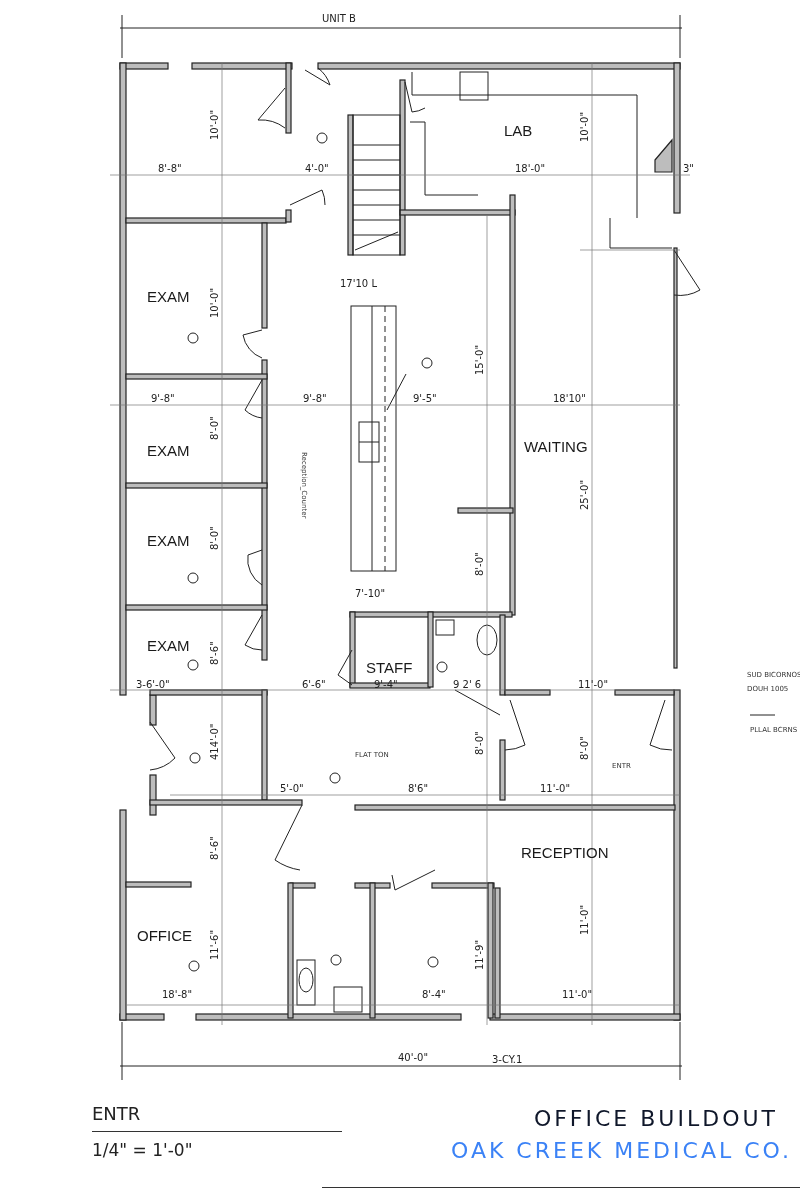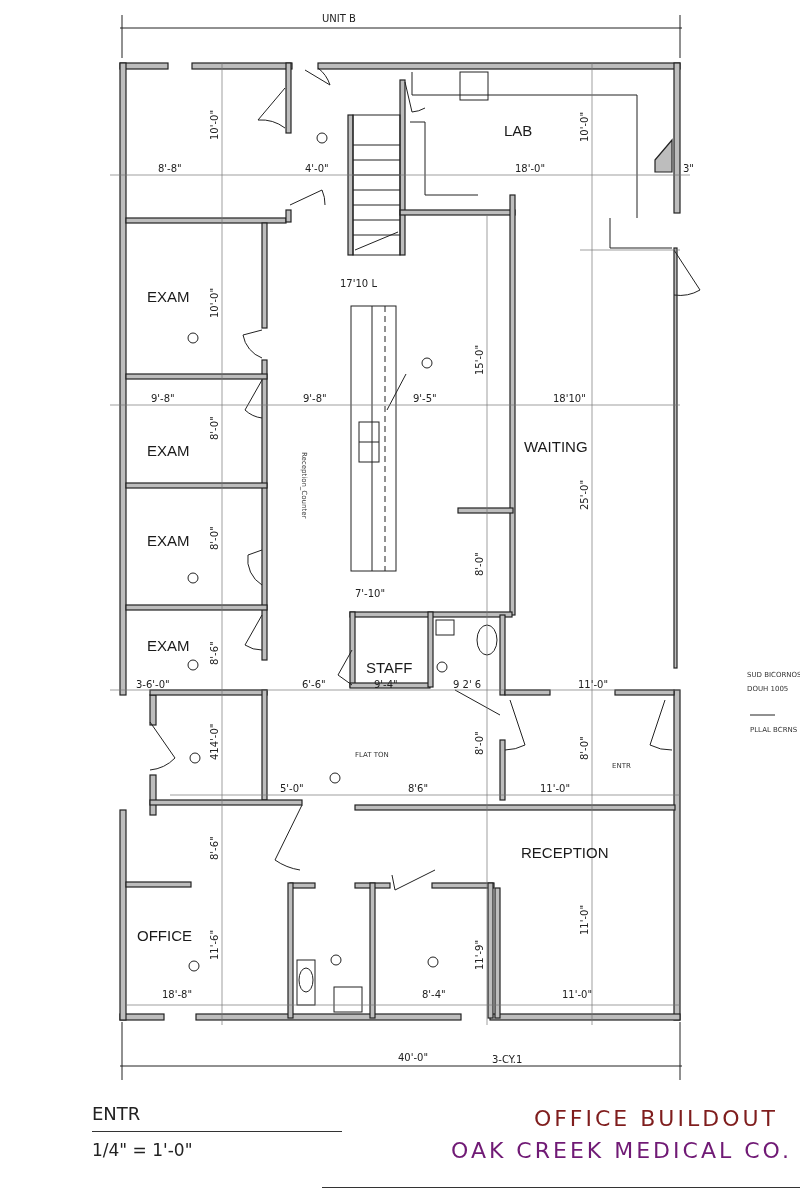--- a/index.html
+++ b/index.html
@@ -7,22 +7,22 @@
   svg { position:absolute; left:0; top:0; }
   .room-label { font-family:"Liberation Sans", sans-serif; font-size:15px; fill:#1a1a1a; }
   .dim { font-family:"DejaVu Sans", sans-serif; font-size:10px; fill:#222; }
   .small { font-family:"DejaVu Sans", sans-serif; font-size:7px; fill:#333; }
   .wall { fill:#bdbdbd; stroke:#222; stroke-width:1.2; }
   .thin { stroke:#777; stroke-width:0.7; fill:none; }
   .line { stroke:#222; stroke-width:1; fill:none; }
   .tb-plan { position:absolute; left:92px; top:1103px; font-family:"DejaVu Sans", sans-serif; font-size:18px; color:#222; }
   .tb-scale { position:absolute; left:92px; top:1140px; font-family:"DejaVu Sans", sans-serif; font-size:17px; color:#222; }
   .tb-rule { position:absolute; left:92px; top:1131px; width:250px; height:1px; background:#333; }
-  .tb-proj { position:absolute; right:22px; top:1106px; font-family:"DejaVu Sans", sans-serif; font-size:22px; color:#7f1d1d; letter-spacing:3px; text-align:left; }
-  .tb-client { position:absolute; right:8px; top:1138px; font-family:"DejaVu Sans", sans-serif; font-size:22px; color:#701a75; letter-spacing:3px; }
+  .tb-proj { position:absolute; right:22px; top:1106px; font-family:"DejaVu Sans", sans-serif; font-size:22px; color:#0f172a; letter-spacing:3px; text-align:left; }
+  .tb-client { position:absolute; right:8px; top:1138px; font-family:"DejaVu Sans", sans-serif; font-size:22px; color:#3b82f6; letter-spacing:3px; }
   .tb-rule2 { position:absolute; left:322px; top:1187px; width:478px; height:1px; background:#333; }
 </style>
 </head>
 <body>
 
 <svg width="800" height="1200" viewBox="0 0 800 1200">
 
   <g>
     <line class="line" x1="120" y1="28" x2="682" y2="28"></line>
     <line class="line" x1="122" y1="15" x2="122" y2="58"></line>

